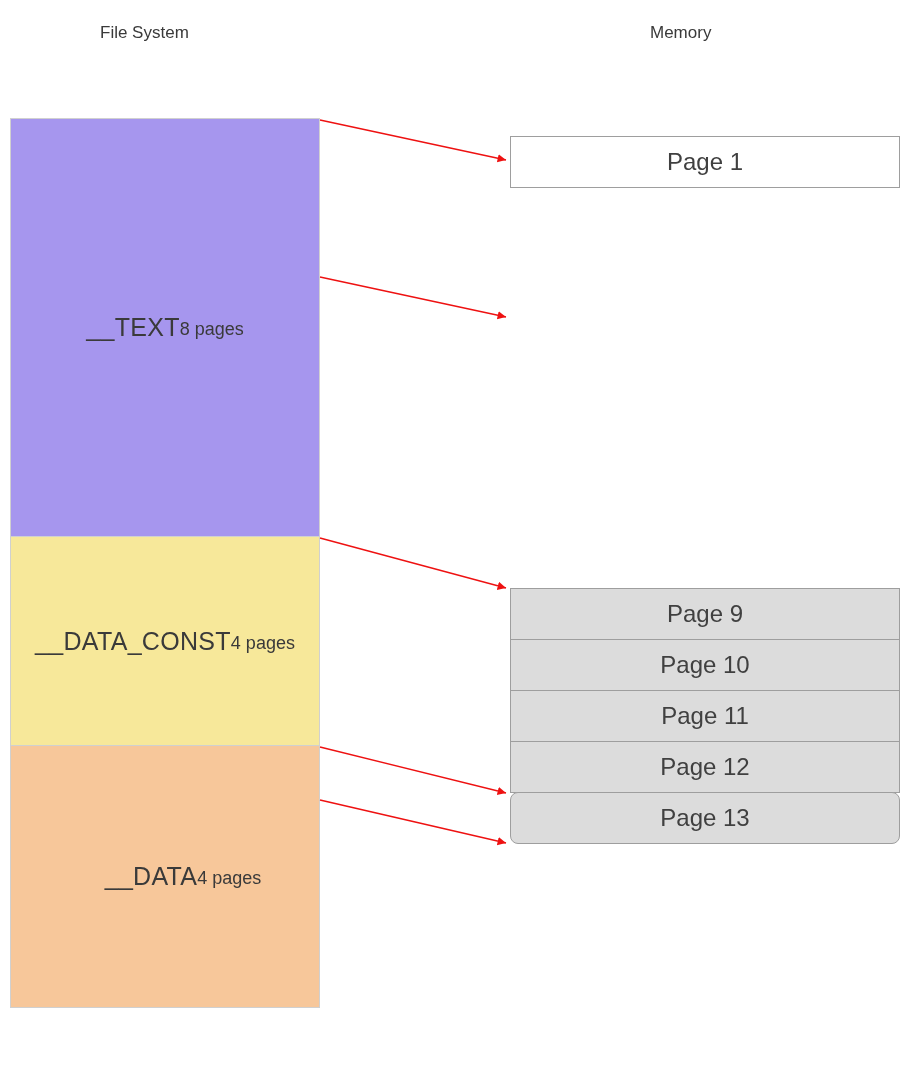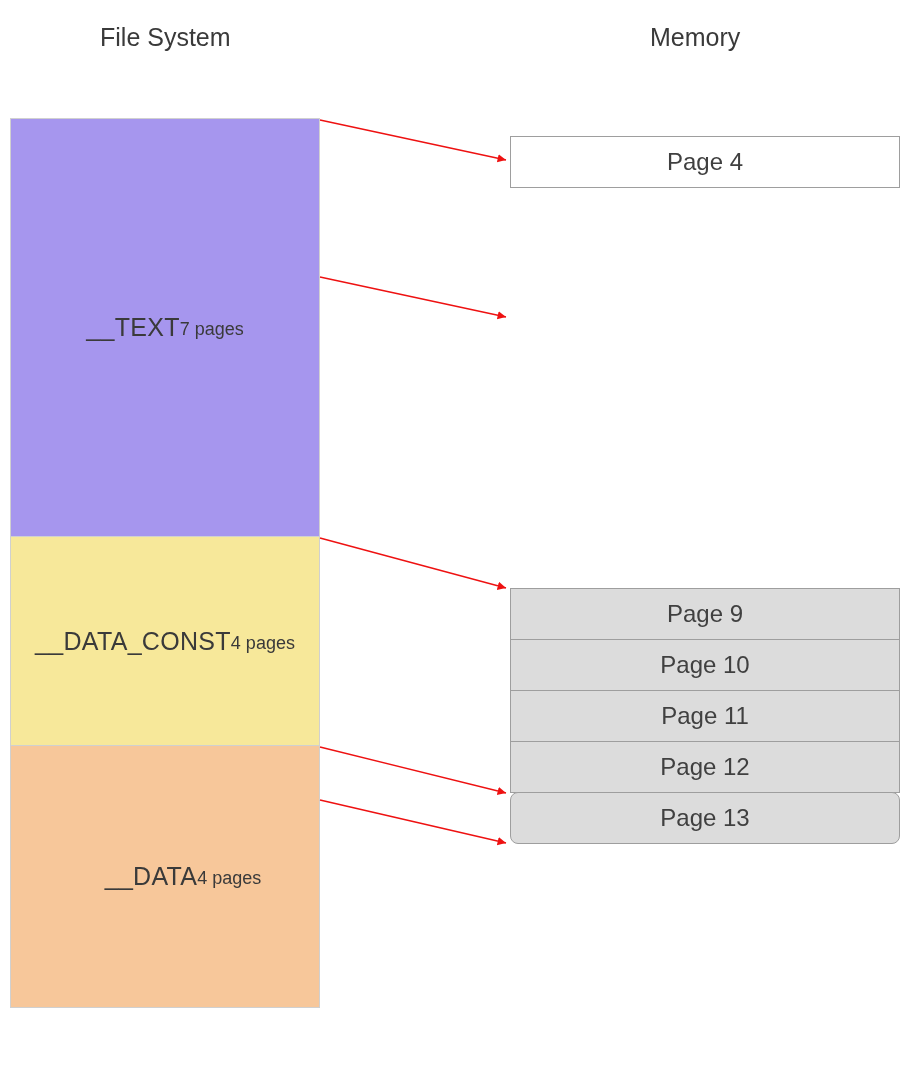--- a/index.html
+++ b/index.html
@@ -11,21 +11,21 @@
     position: relative;
     overflow: hidden;
   }
   .diagram {
     position: relative;
     width: 100%;
     height: 100%;
   }
   .col-header {
     position: absolute;
-    font-size: 25px;
+    font-size: 17px;
     color: #3a3a3a;
     font-weight: 400;
   }
   .fs-column {
     position: absolute;
     left: 10px;
     top: 118px;
     width: 310px;
     border: 1px solid #d0d0d0;
   }
@@ -78,33 +78,33 @@
 <body>
 
 <div class="diagram">
 
   <div class="col-header" style="left:100px; top:23px;">File System</div>
   <div class="col-header" style="left:650px; top:23px;">Memory</div>
 
   <div class="fs-column">
     <div class="segment seg-text">
       <div class="seg-name">__TEXT</div>
-      <div class="seg-sub">7 pages</div>
+      <div class="seg-sub">8 pages</div>
     </div>
     <div class="segment seg-dconst">
       <div class="seg-name">__DATA_CONST</div>
       <div class="seg-sub">4 pages</div>
     </div>
     <div class="segment seg-data">
       <div class="seg-name">__DATA</div>
       <div class="seg-sub">4 pages</div>
     </div>
   </div>
 
-  <div class="memory-page" style="top:136px;">Page 4</div>
+  <div class="memory-page" style="top:136px;">Page 1</div>
   <div class="memory-page filled" style="top:588px;">Page 9</div>
   <div class="memory-page filled" style="top:639px;">Page 10</div>
   <div class="memory-page filled" style="top:690px;">Page 11</div>
   <div class="memory-page filled" style="top:741px;">Page 12</div>
   <div class="memory-page filled" style="top:792px;border-radius:8px;">Page 13</div>
 
   <svg class="arrows">
     <defs>
       <marker id="ah" markerWidth="8" markerHeight="8" refX="6" refY="3" orient="auto">
         <path d="M0,0 L6,3 L0,6 Z" fill="#e11"></path>

